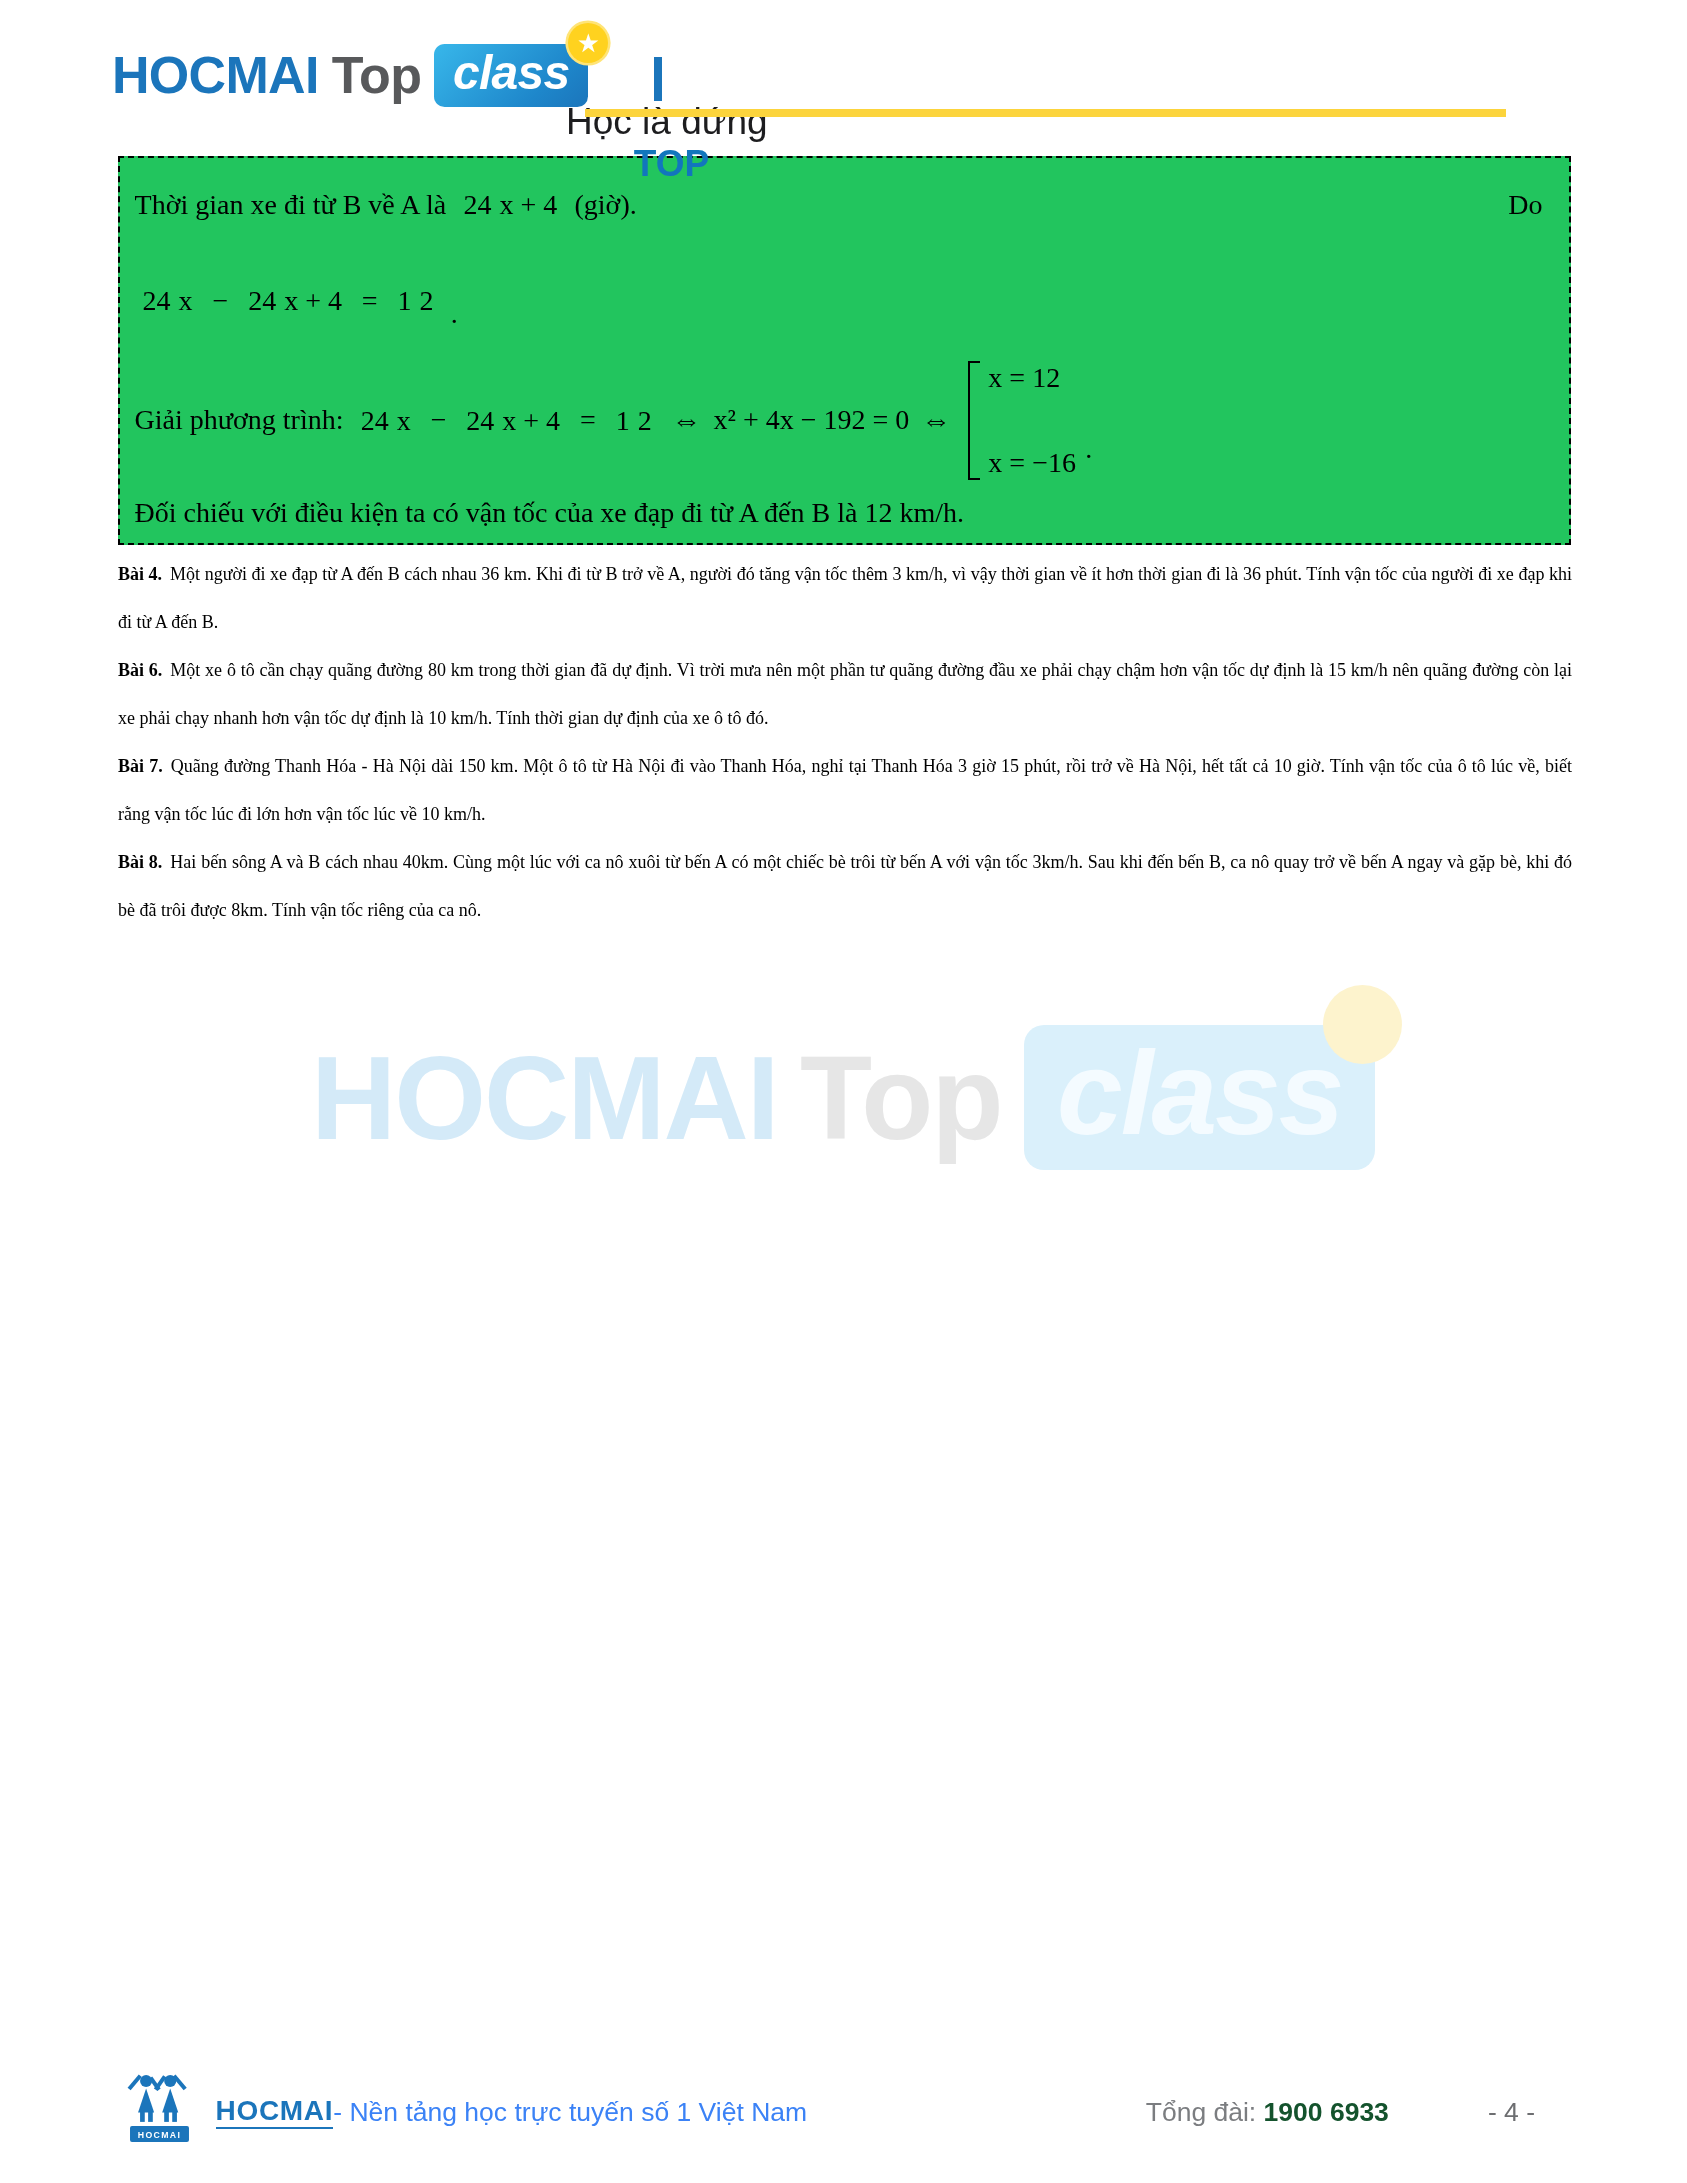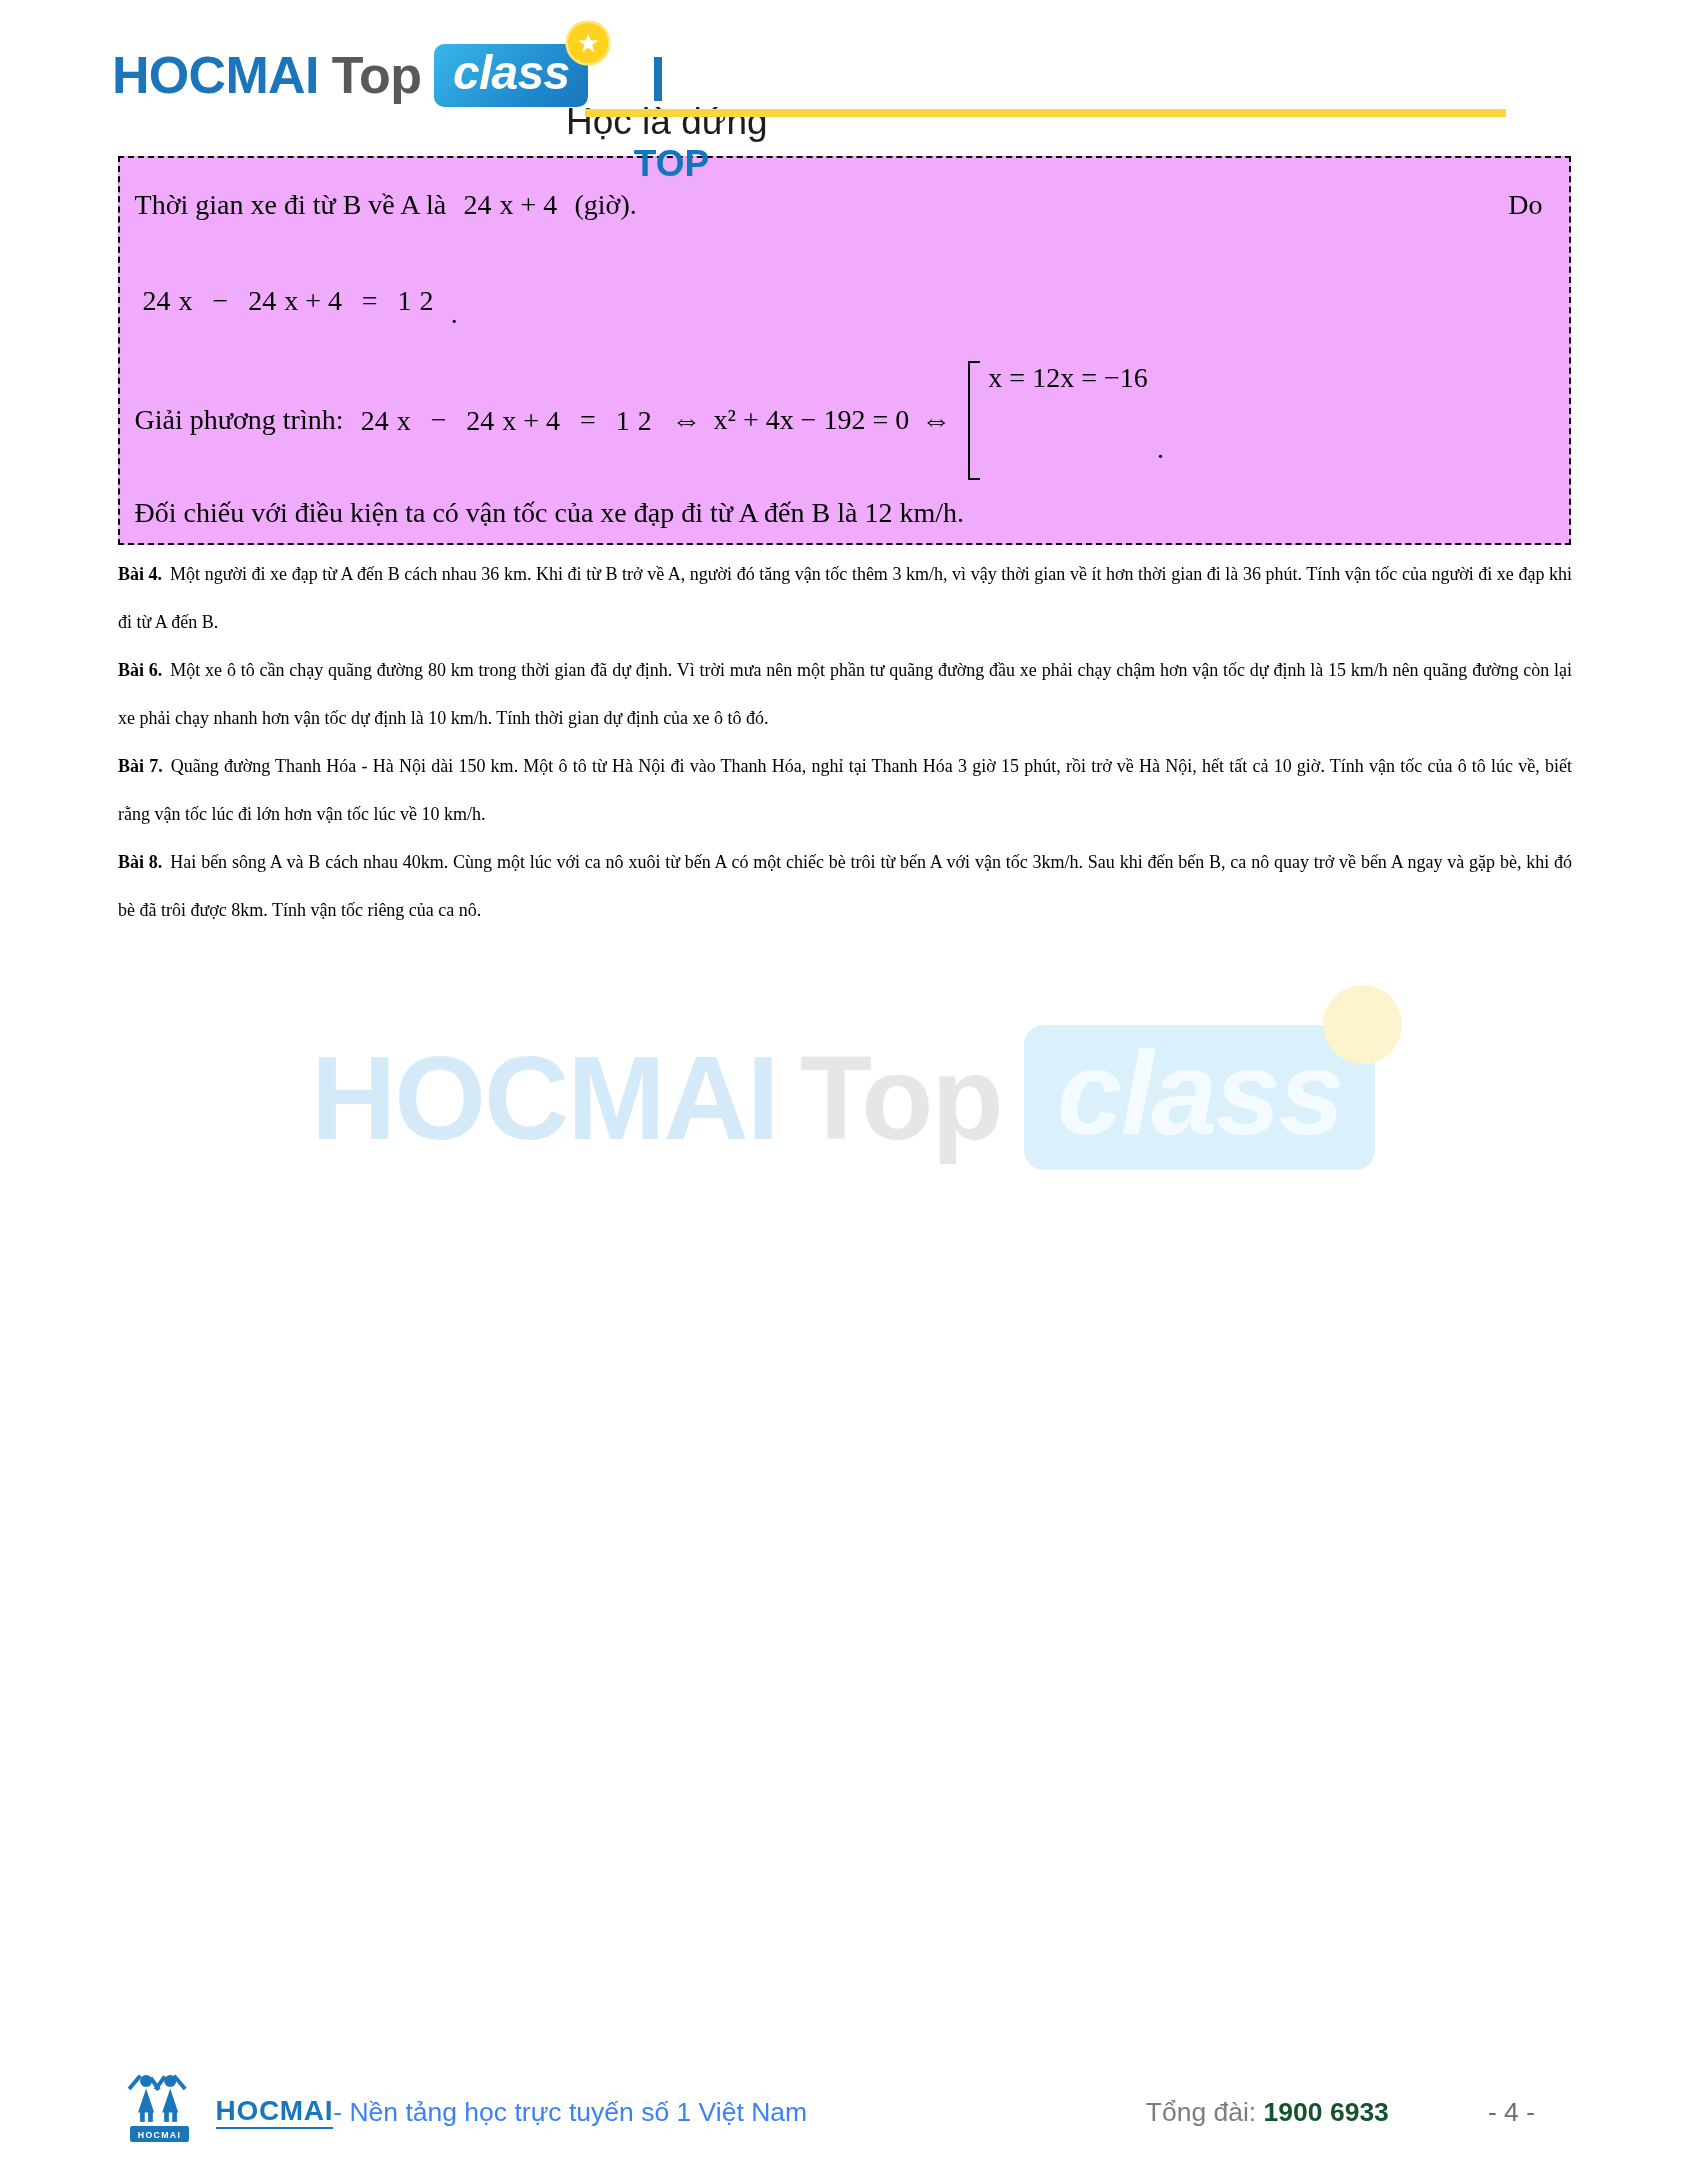--- a/index.html
+++ b/index.html
@@ -73,21 +73,21 @@
   .wm-badge {
     position:absolute; right:-26.5px; top:-40px;
     width:79px; height:79px; border-radius:50%;
     background:#fdf3cd;
   }
 
   
   .solution-box {
     position:absolute; left:118px; top:156px;
     width:1453px; height:389px;
-    background:#f0abfc;
+    background:#22c55e;
     border:2px dashed #000;
     padding:5.3px 14.6px 6.6px 14.6px;
     display:flex; flex-direction:column; justify-content:space-between;
     font-size:28px; z-index:2;
   }
   .box-row { display:flex; align-items:center; gap:9.3px; }
   .row1 { height:83px; }
   .row2 { height:99px; }
   .row3 { height:130px; }
   .row4 { height:46px; }
@@ -99,21 +99,21 @@
   .frac .num, .frac .den { padding:0 4px; white-space:nowrap; }
   .op { margin:0 2.6px; }
   .arrow { font-size:30px; }
   .push-right { margin-left:auto; padding-right:12px;text-align:right; }
   .cases { display:inline-flex; align-items:center; margin-left:5.3px; }
   .cases .bracket {
     width:12px; height:119px;
     border-left:2.6px solid #000; border-top:2.6px solid #000; border-bottom:2.6px solid #000;
   }
   .cases .stack {
-    display:flex; flex-direction:row; justify-content:space-between;
+    display:flex; flex-direction:column; justify-content:space-between;
     height:119px; padding:1.3px 0 1.3px 8px; white-space:nowrap;
   }
   .enddot { align-self:flex-end; padding-bottom:20px; }
 
   
   .problems {
     position:absolute; left:118px; top:550px;
     width:1454px; z-index:2;
     font-size:18px; line-height:48px;
     text-align:justify;

